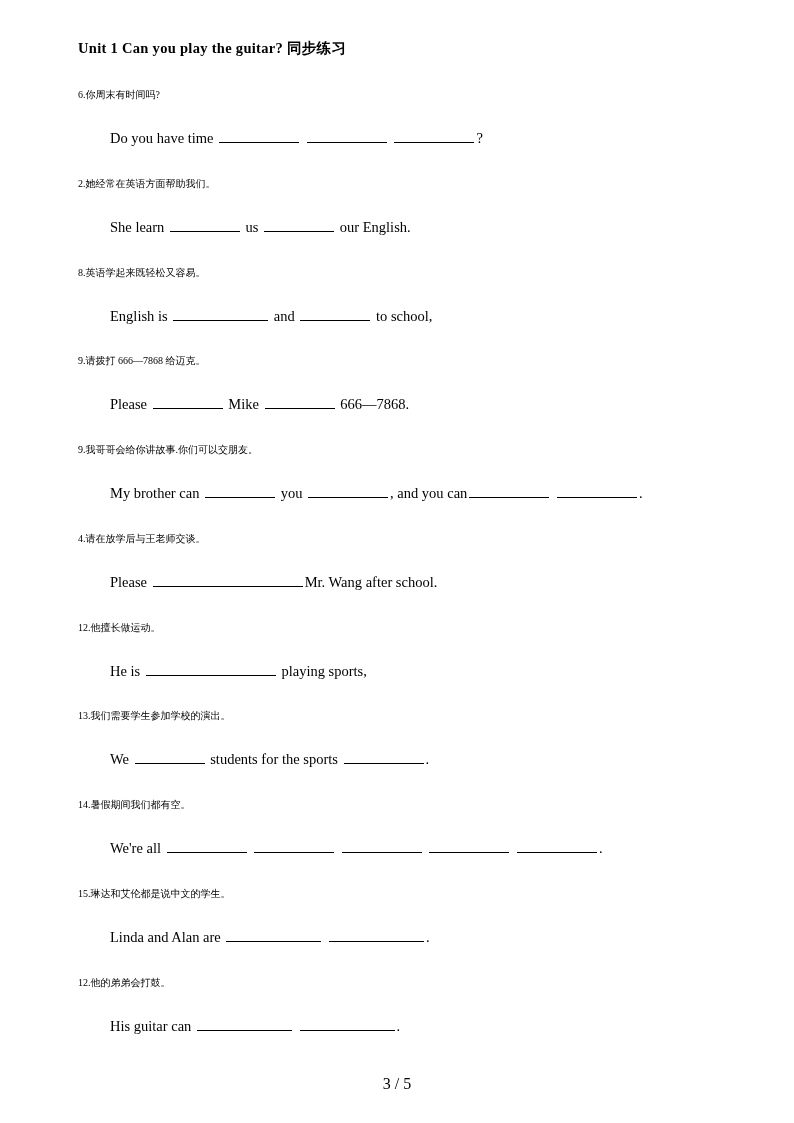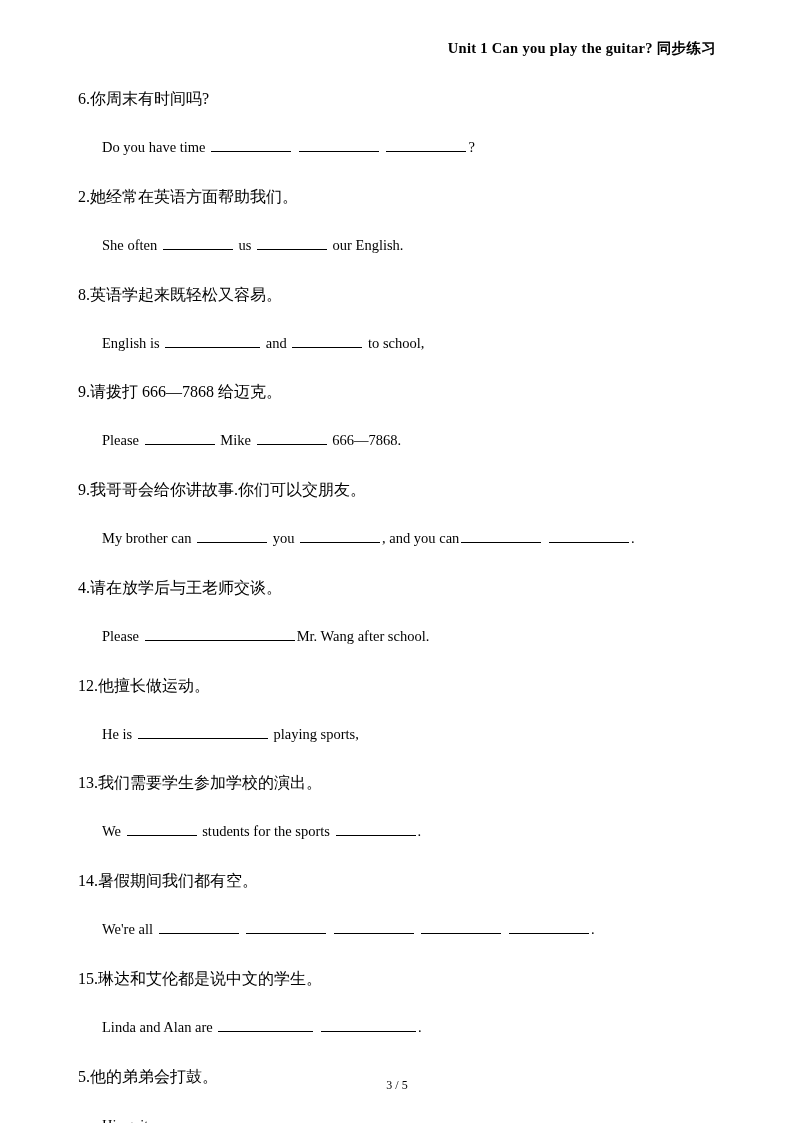--- a/index.html
+++ b/index.html
@@ -7,64 +7,64 @@
       width: 794px;
       height: 1123px;
       background: #fff;
       font-family: "Times New Roman", serif;
       font-size: 14.5px;
       color: #000;
       position: relative;
       padding: 39px 78px 0 78px;
     }
     .header {
-      text-align: right;
+      text-align: left;
       font-weight: bold;
       font-size: 14.5px;
       margin-bottom: 29px;
       letter-spacing: 0.3px;
     }
     .q-chinese {
       margin-bottom: 26px;
-      font-size: 16px;
+      font-size: 10px;
       line-height: 1.5;
     }
     .q-english {
       margin-bottom: 26px;
-      margin-left: 24px;
+      margin-left: 32px;
       font-size: 14.5px;
       line-height: 1.5;
     }
     .blank-short { display: inline-block; border-bottom: 1px solid #000; width: 70px; height: 14px; vertical-align: baseline; margin: 0 2px; }
     .blank-med   { display: inline-block; border-bottom: 1px solid #000; width: 80px; height: 14px; vertical-align: baseline; margin: 0 2px; }
     .blank-medl  { display: inline-block; border-bottom: 1px solid #000; width: 95px; height: 14px; vertical-align: baseline; margin: 0 2px; }
     .blank-long  { display: inline-block; border-bottom: 1px solid #000; width: 130px; height: 14px; vertical-align: baseline; margin: 0 2px; }
     .blank-xlong { display: inline-block; border-bottom: 1px solid #000; width: 150px; height: 14px; vertical-align: baseline; margin: 0 2px; }
     .footer {
       position: absolute;
       bottom: 30px;
       left: 0;
       right: 0;
       text-align: center;
-      font-size: 12px;
+      font-size: 16px;
     }
   </style>
 </head>
 <body>
 
 <div class="header">Unit 1 Can you play the guitar?  同步练习</div>
 
 <div class="q-chinese">6.你周末有时间吗?</div>
 <div class="q-english">
   <span>Do you have time </span><span class="blank-med"></span> <span class="blank-med"></span> <span class="blank-med"></span><span>?</span>
 </div>
 
 <div class="q-chinese">2.她经常在英语方面帮助我们。</div>
 <div class="q-english">
-  <span>She often </span><span class="blank-short"></span><span> us </span><span class="blank-short"></span><span> our English.</span>
+  <span>She learn </span><span class="blank-short"></span><span> us </span><span class="blank-short"></span><span> our English.</span>
 </div>
 
 <div class="q-chinese">8.英语学起来既轻松又容易。</div>
 <div class="q-english">
   <span>English is </span><span class="blank-medl"></span><span> and </span><span class="blank-short"></span><span> to school,</span>
 </div>
 
 <div class="q-chinese">9.请拨打 666—7868 给迈克。</div>
 <div class="q-english">
   <span>Please </span><span class="blank-short"></span><span> Mike </span><span class="blank-short"></span><span> 666—7868.</span>
@@ -93,18 +93,18 @@
 <div class="q-chinese">14.暑假期间我们都有空。</div>
 <div class="q-english">
   <span>We're all </span><span class="blank-med"></span> <span class="blank-med"></span> <span class="blank-med"></span> <span class="blank-med"></span> <span class="blank-med"></span><span>.</span>
 </div>
 
 <div class="q-chinese">15.琳达和艾伦都是说中文的学生。</div>
 <div class="q-english">
   <span>Linda and Alan are </span><span class="blank-medl"></span> <span class="blank-medl"></span><span>.</span>
 </div>
 
-<div class="q-chinese">5.他的弟弟会打鼓。</div>
+<div class="q-chinese">12.他的弟弟会打鼓。</div>
 <div class="q-english">
   <span>His guitar can </span><span class="blank-medl"></span> <span class="blank-medl"></span><span>.</span>
 </div>
 
 <div class="footer">3 / 5</div>
 
 </body></html>

